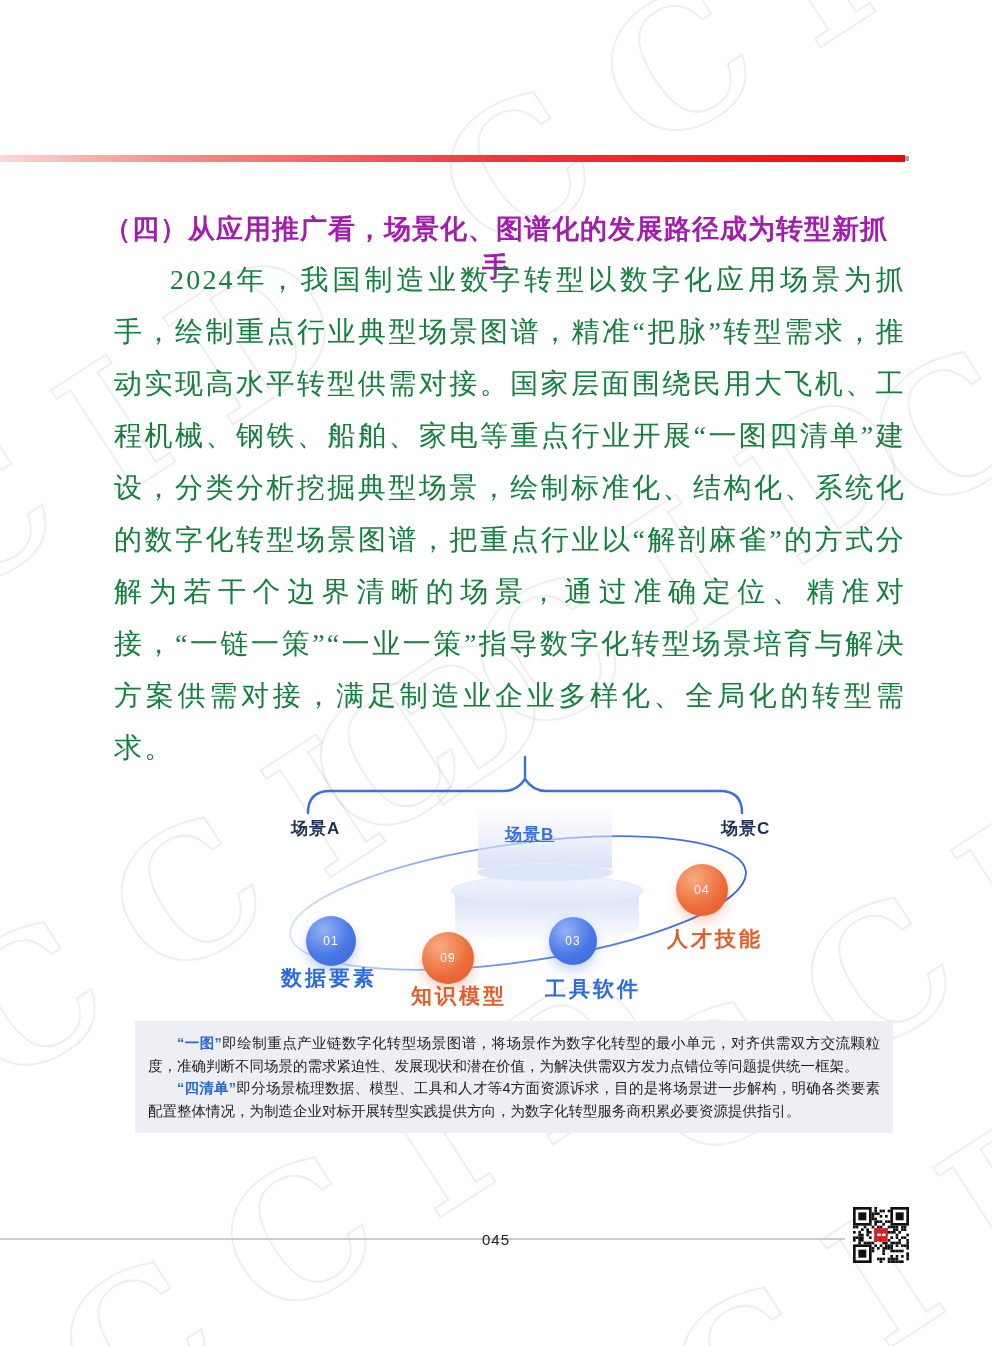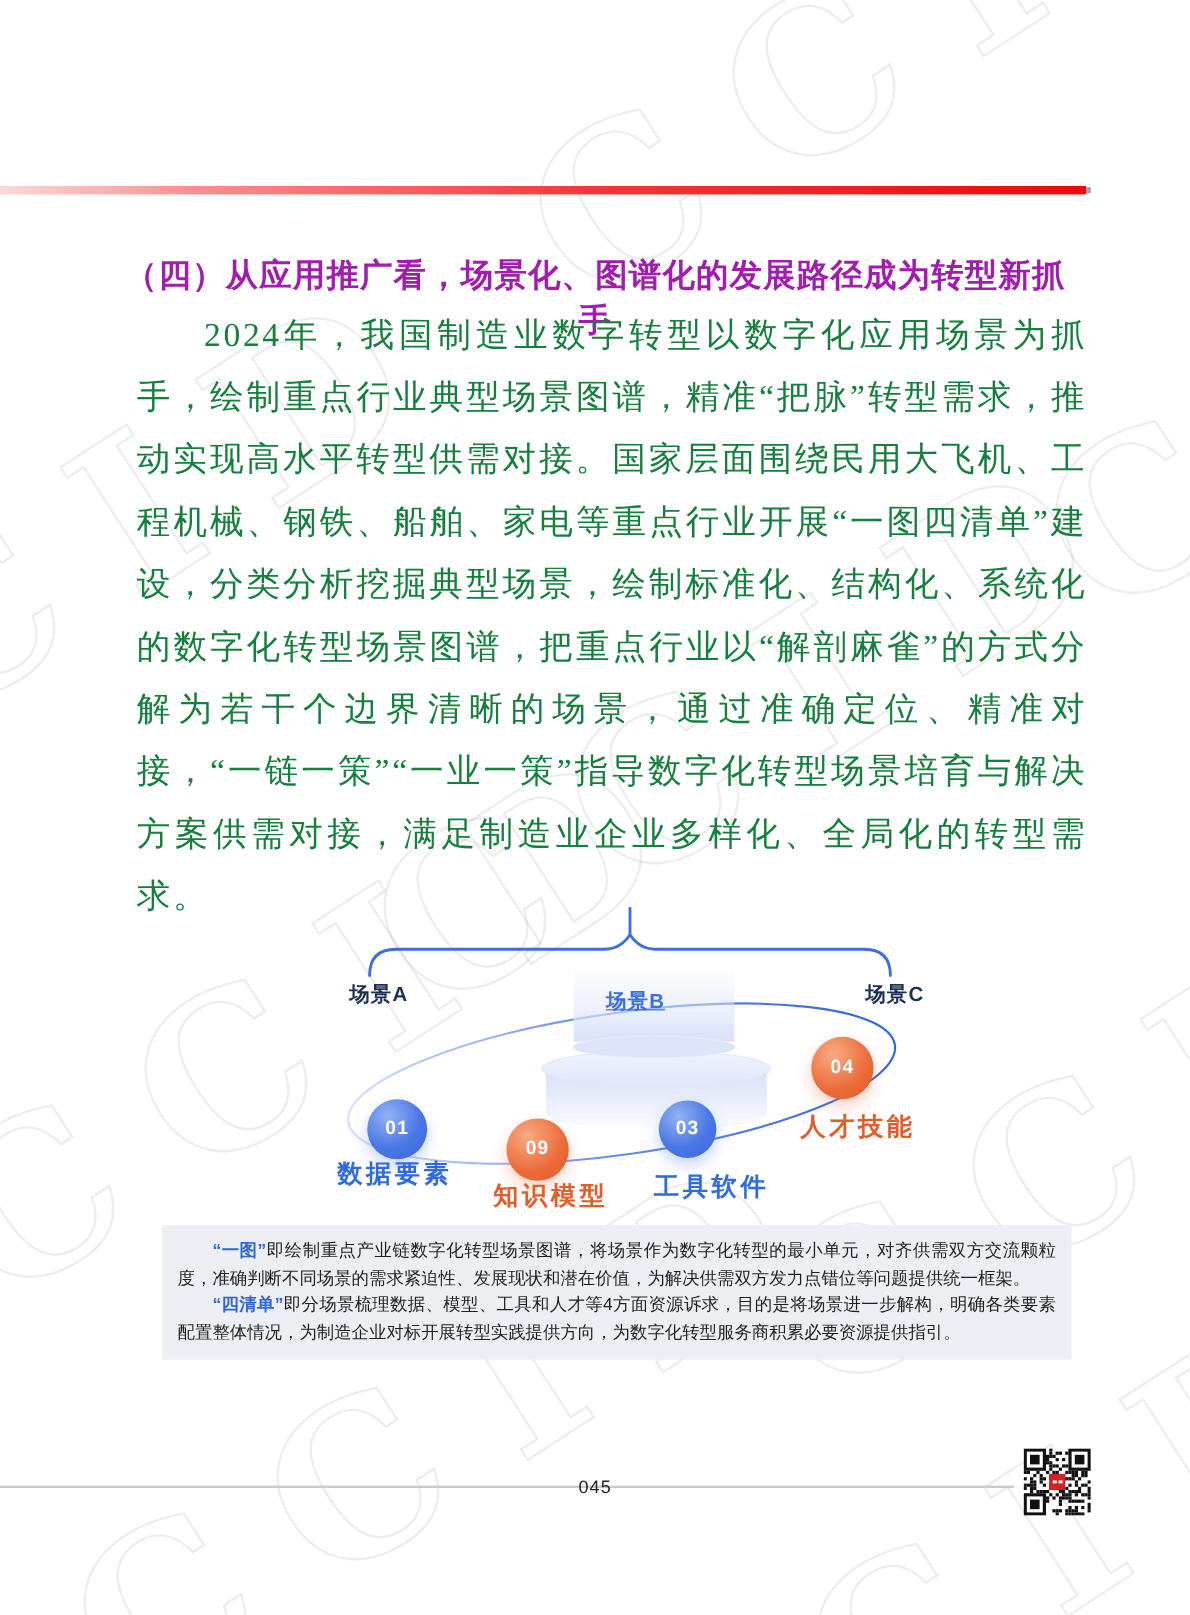--- a/index.html
+++ b/index.html
@@ -69,21 +69,21 @@
     border-radius:50%; border:1px solid #e0e7fb;
     background:linear-gradient(180deg,#f0f3fd 0%,#e1e8fa 100%);
   }
   .cyl-inner {
     position:absolute; left:477px; top:863px; width:136px; height:19px;
     border-radius:50%; background:#dde5f9; border:1px solid #e7ecfc;
   }
   .node {
     position:absolute; border-radius:50%; display:flex; align-items:center;
     justify-content:center; color:#fff; font-family:"Liberation Sans",sans-serif;
-    font-weight:bold; font-size:16px; letter-spacing:1px;
+    font-weight:normal; font-size:12px; letter-spacing:1px;
   }
   .node-blue   { background:radial-gradient(circle at 35% 28%, #93b2f5 0%, #4a77e6 55%, #3a66da 100%); box-shadow:0 6px 12px rgba(58,102,218,0.28); }
   .node-orange { background:radial-gradient(circle at 35% 28%, #f8ab82 0%, #ec6a38 60%, #e4582a 100%); box-shadow:0 6px 12px rgba(228,88,42,0.28); }
   .n01 { left:306px; top:916px; width:50px; height:50px; }
   .n02 { left:422px; top:932px; width:52px; height:52px; }
   .n03 { left:549px; top:917px; width:48px; height:48px; }
   .n04 { left:676px; top:864px; width:52px; height:52px; }
   .node-label {
     position:absolute; font-family:"Liberation Sans",sans-serif;
     font-weight:bold; font-size:21px; letter-spacing:3px;

